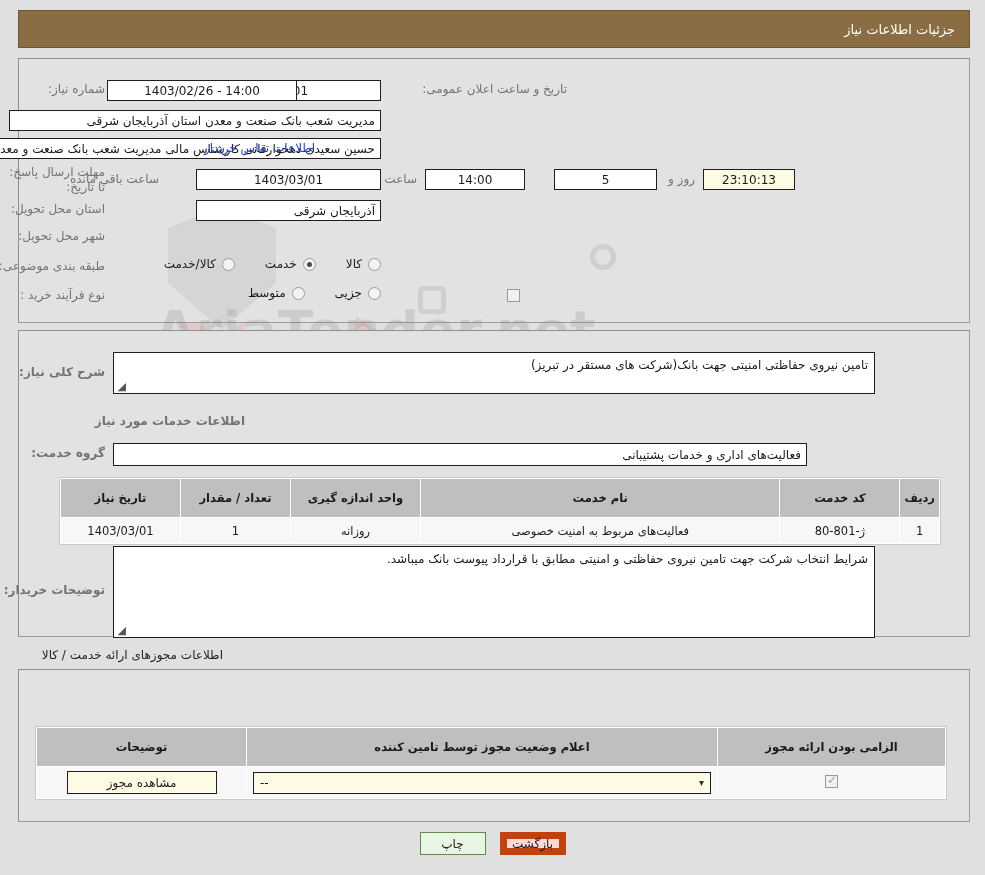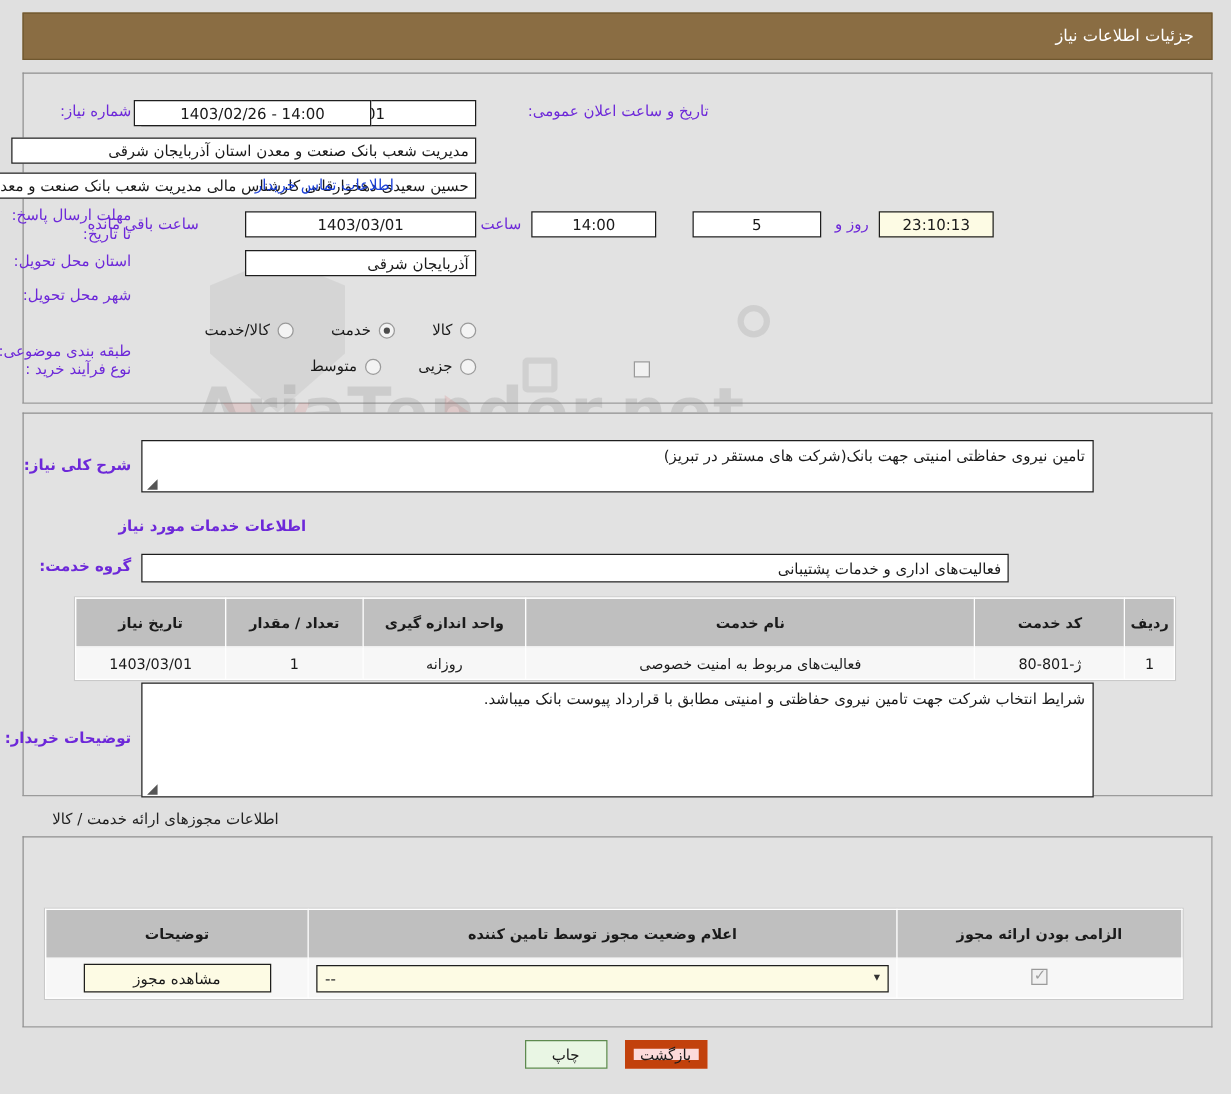--- a/index.html
+++ b/index.html
@@ -35,21 +35,21 @@
     border-top-color: #8f8f8f;
     border-left-color: #8f8f8f;
   }
   #panel-top    { left: 18px; top: 58px;  width: 952px; height: 265px; }
   #panel-mid    { left: 18px; top: 330px; width: 952px; height: 307px; }
   #panel-bottom { left: 18px; top: 669px; width: 952px; height: 153px; }
 
   
   .row { position: absolute; display: flex; align-items: center; }
   .lbl {
-    font-size: 12px; color: #6d28d9; white-space: nowrap;
+    font-size: 12px; color: #737373; white-space: nowrap;
   }
   .lbl.bold { font-weight: bold; }
 
   .txtbox {
     background: #ffffff;
     border: 1px solid #1e1e1e;
     height: 21px;
     font-size: 12px;
     color: #1a1a1a;
     padding: 0 5px;
@@ -265,21 +265,21 @@
     <span class="lbl">استان محل تحویل:</span>
   </div>
   <div class="txtbox" style="position:absolute; right:604px; top:200px; width:185px;">
     <span>آذربایجان شرقی</span>
   </div>
 
   <div class="row" style="right:880px; top:229px;">
     <span class="lbl">شهر محل تحویل:</span>
   </div>
 
-  <div class="row" style="right:880px; top:259px;margin-top:15px;">
+  <div class="row" style="right:880px; top:259px;">
     <span class="lbl">طبقه بندی موضوعی:</span>
   </div>
   <div class="radio-group" style="position:absolute; right:600px; top:257px;">
     <div class="radio-item">
       <span class="radio"></span>
       <span class="rl">کالا</span>
     </div>
     <div class="radio-item">
       <span class="radio checked"></span>
       <span class="rl">خدمت</span>

